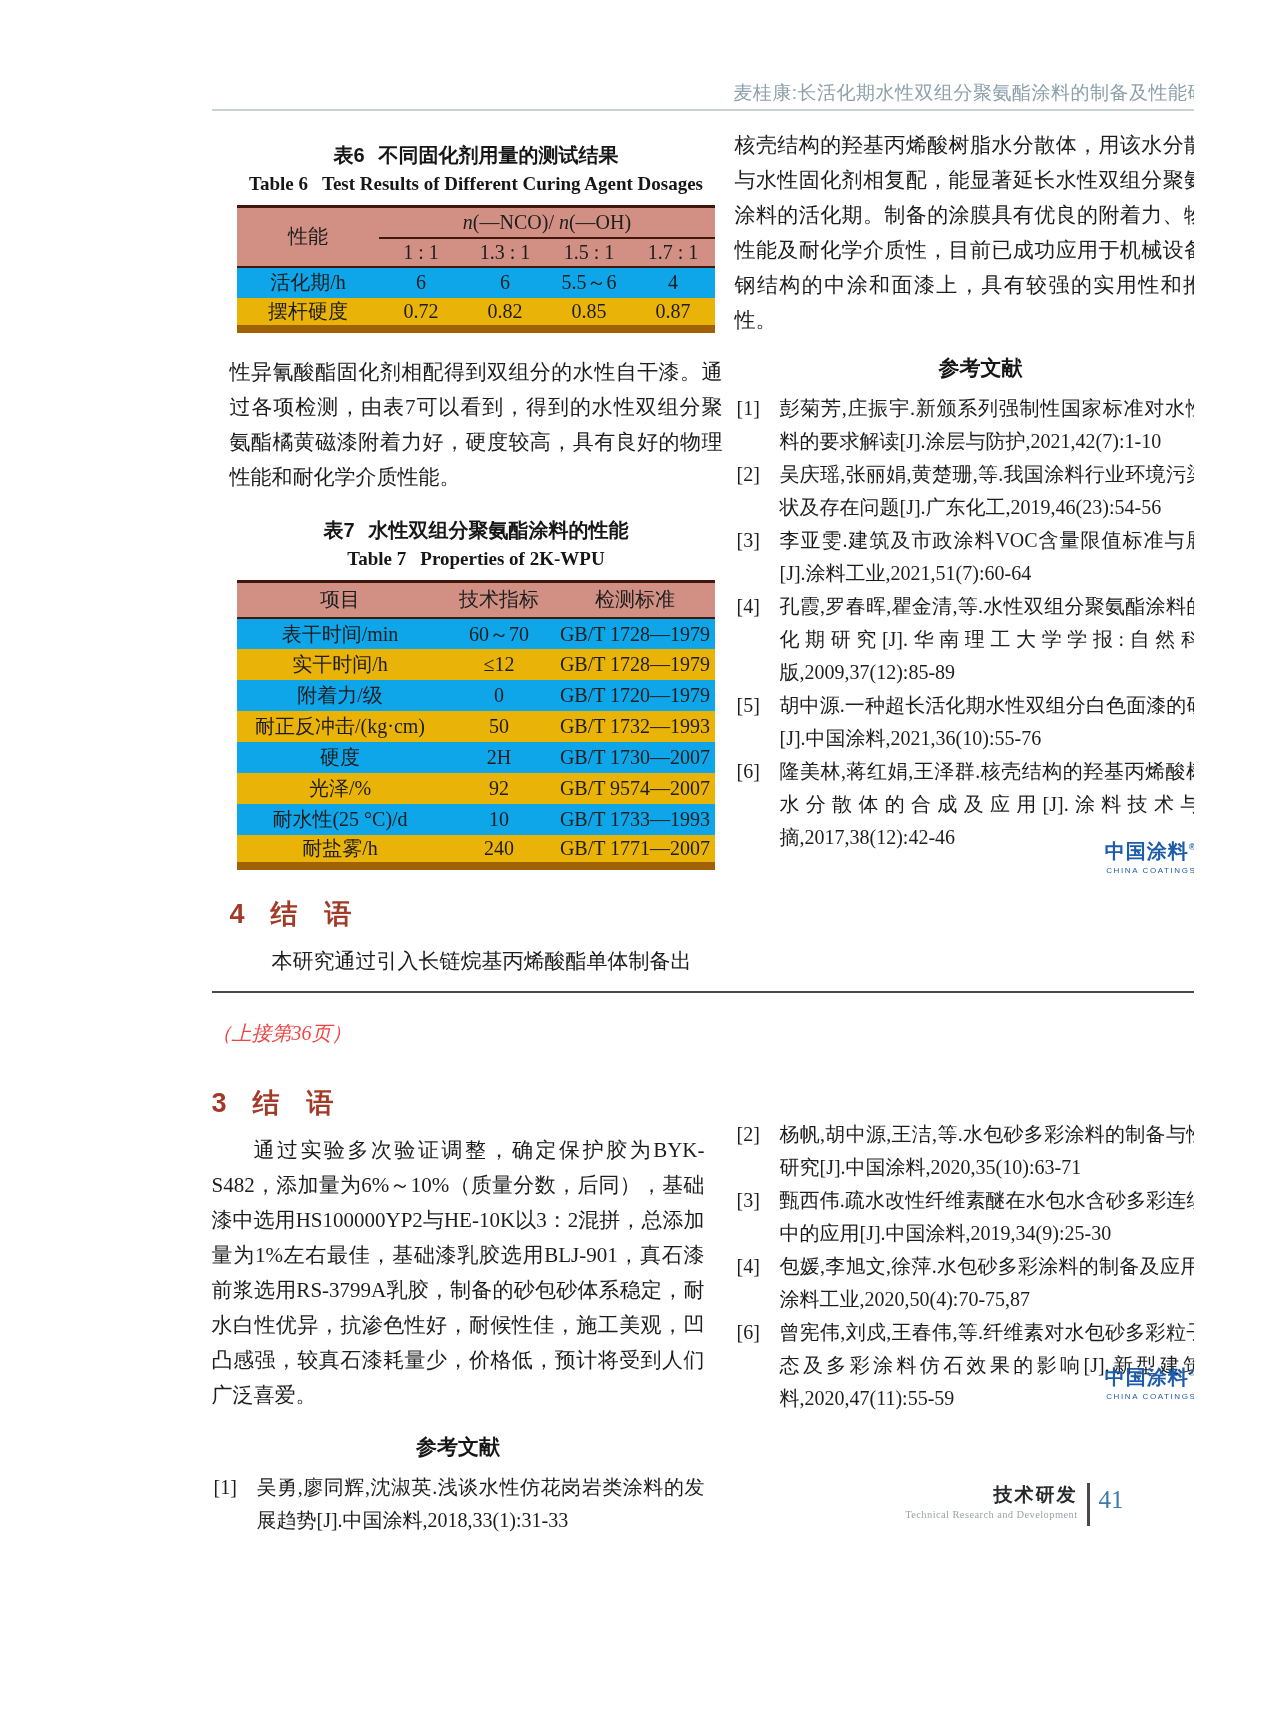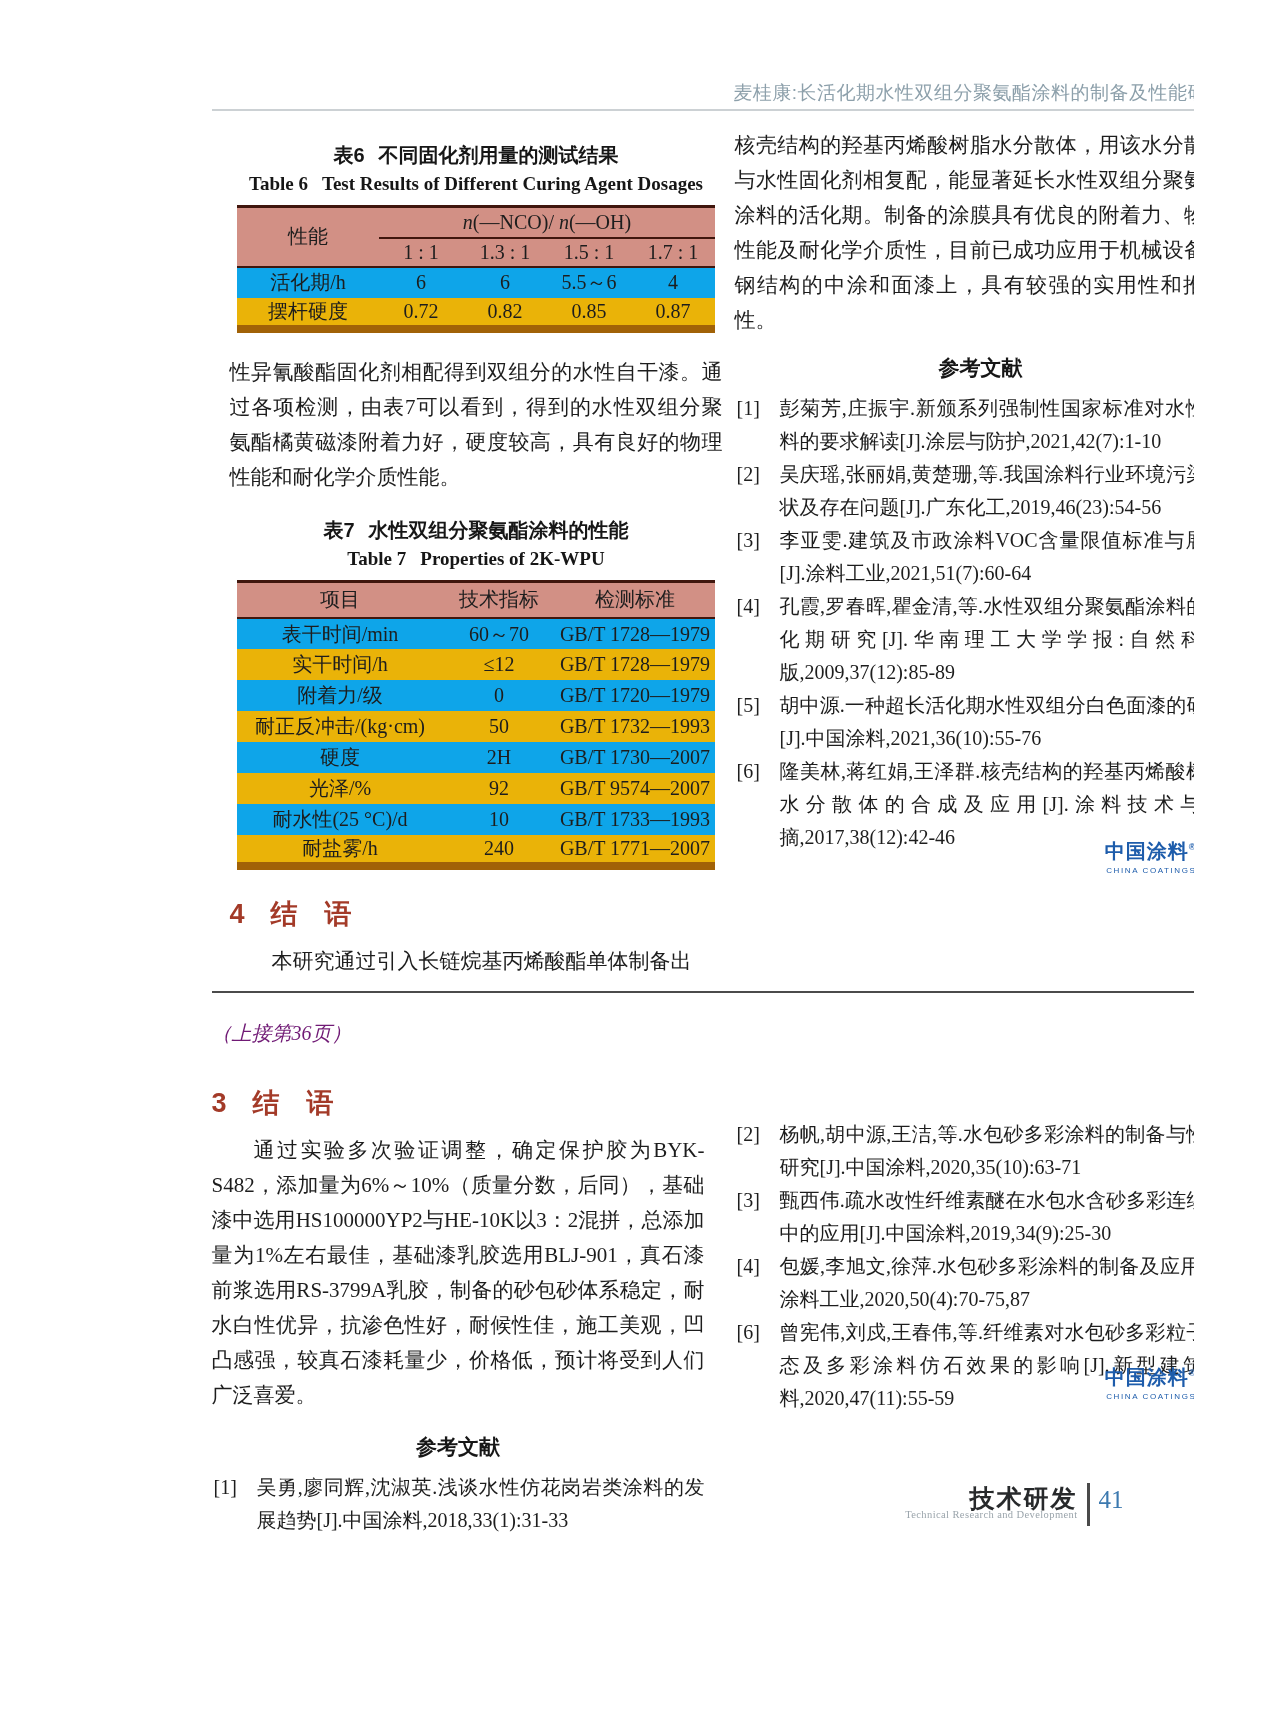--- a/index.html
+++ b/index.html
@@ -69,41 +69,41 @@
   
   .refs-head {
     text-align:center; font-family:"Liberation Sans","DejaVu Sans",sans-serif;
     font-weight:bold; font-size:21px; color:#161616; margin:16px 0 10px 0;
   }
   .ref { position:relative; padding-left:45px; font-size:20px; line-height:33px; text-align:justify; color:#1d1d1d; }
   .ref .ref-id { position:absolute; left:2px; top:0; }
 
   
   .mid-rule { position:absolute; left:130px; top:991px; width:1015px; height:2px; background:#4b4b4b; }
-  .cont-note { position:absolute; left:130px; top:1020px; font-size:20px; font-style:italic; color:#701a75; }
+  .cont-note { position:absolute; left:130px; top:1020px; font-size:20px; font-style:italic; color:#ef4444; }
 
   
   .logo { position:absolute; width:200px; text-align:right; }
   .logo-top { left:915px; top:838px; }
   .logo-bottom { left:915px; top:1364px; }
   .logo-cn {
     font-family:"Liberation Sans","DejaVu Sans",sans-serif; font-weight:bold;
     font-size:20px; color:#1d5cab; letter-spacing:1px;
   }
   .logo-cn sup { font-size:9px; vertical-align:super; }
   .logo-en {
     font-family:"Liberation Sans","DejaVu Sans",sans-serif;
     font-size:8px; color:#1d5cab; letter-spacing:1.6px; margin-top:1px;
   }
 
   
   .footer { position:absolute; left:800px; top:1482px; width:248px; height:52px; }
   .footer-cn {
     position:absolute; right:52px; top:0; font-family:"Liberation Sans","DejaVu Sans",sans-serif;
-    font-weight:bold; font-size:25px; color:#27292b; letter-spacing:2px;
+    font-weight:bold; font-size:19px; color:#27292b; letter-spacing:2px;
   }
   .footer-bar { position:absolute; right:40px; top:1px; width:3px; height:43px; background:#4a4a4a; }
   .footer-num {
     position:absolute; right:6px; top:4px; font-size:25px; color:#3c79af;
     font-family:"Liberation Serif","DejaVu Serif",serif;
   }
   .footer-en {
     position:absolute; right:52px; top:27px; white-space:nowrap;
     font-size:10.5px; color:#9aa4ab; font-family:"Liberation Serif","DejaVu Serif",serif;
     letter-spacing:0.4px;

